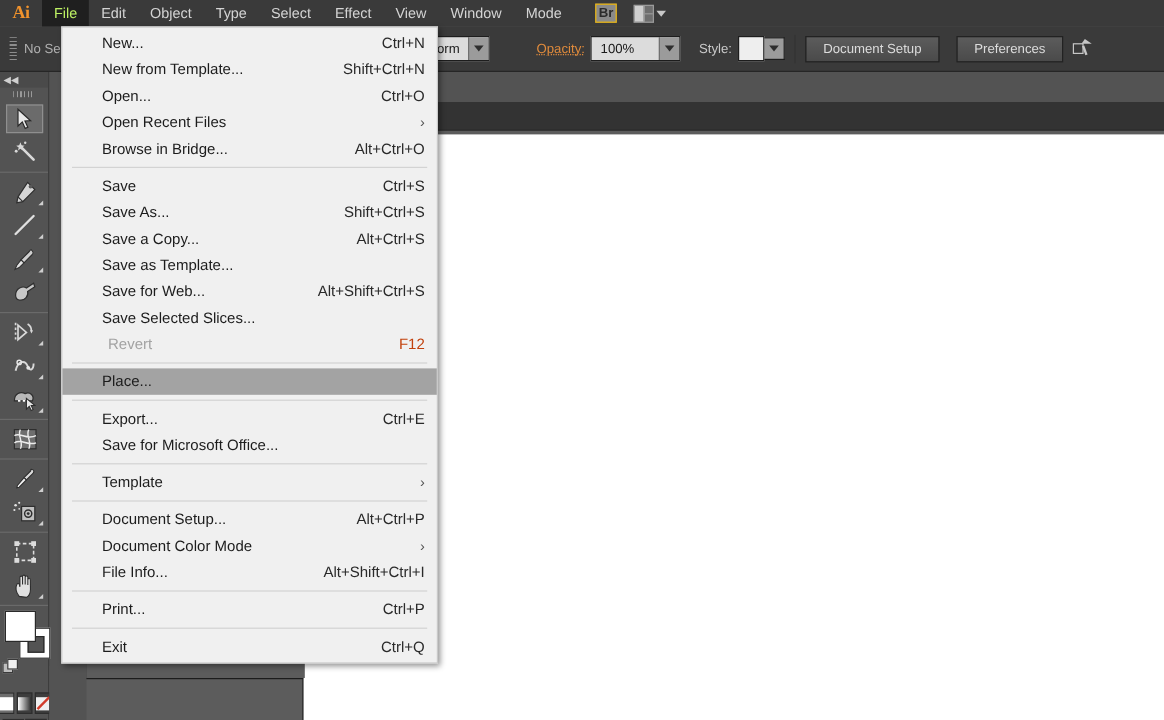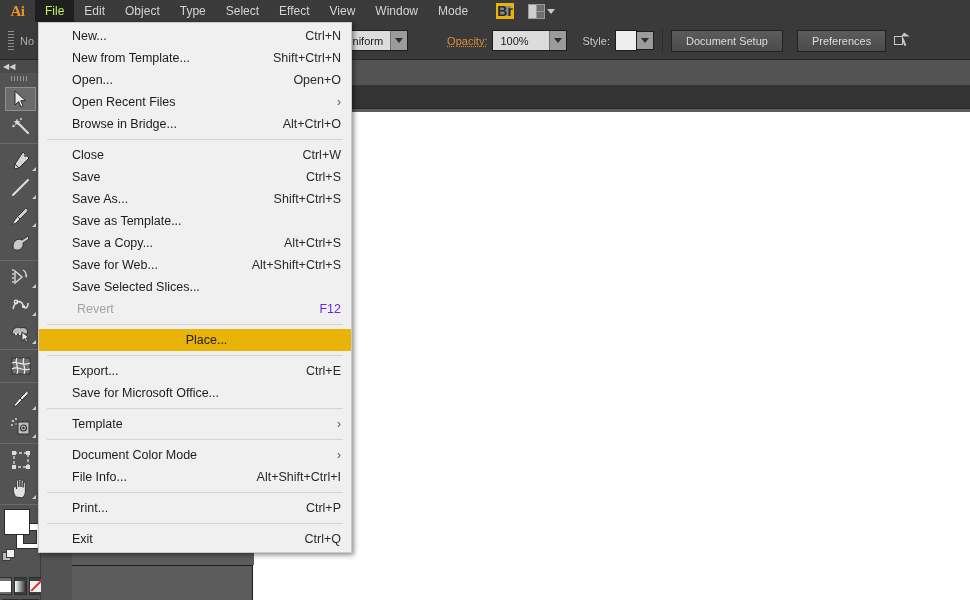--- a/index.html
+++ b/index.html
@@ -26,22 +26,22 @@
   }
   .menu-item {
     height: 22px; padding: 0 10px;
     display: flex; align-items: center;
     color: #d4d4d4; font-size: 12px;
     cursor: default; white-space: nowrap;
   }
   .menu-item.active { background: #1f1f1f; color: #bef264; }
   .menubar-icons { display: flex; align-items: center; margin-left: 18px; gap: 14px; }
   .br-icon {
-    width: 18px; height: 16px; background: #8a8a8a; border: 3px solid #eab308;
-    color: #2b2b2b; font-size: 14px; font-weight: bold;
+    width: 18px; height: 16px; background: #8a8a8a; border: 1px solid #eab308;
+    color: #2b2b2b; font-size: 11px; font-weight: bold;
     display: flex; align-items: center; justify-content: center;
   }
   .arrange-icon-wrap { display: flex; align-items: center; gap: 2px; }
   .arrange-icon {
     width: 17px; height: 15px; border: 1px solid #9a9a9a; background: #6e6e6e;
     position: relative;
   }
   .arrange-icon::before {
     content:""; position:absolute; left:0; top:0; bottom:0; width: 7px;
     background:#cfcfcf; border-right:1px solid #9a9a9a;
@@ -200,41 +200,41 @@
   }
   .doc-right-white {
     position:absolute; left:253px; top:565px; width:717px; height:35px; background:#ffffff;
   }
   .doc-left-strip {
     position:absolute; left:41px; top:555px; width:31px; height:45px; background:#535353;
   }
 
   
   .dropdown {
-    position: absolute; left: 38px; top: 22px; width: 314px;
+    position: absolute; left: 51px; top: 22px; width: 314px;
     background: #f0f0f0; border: 1px solid #c9c9c9;
     box-shadow: 2px 2px 5px rgba(0,0,0,0.45);
     padding: 2px 0;
     z-index: 50;
   }
   .mi {
     position: relative; height: 22px;
     display: flex; align-items: center;
     padding: 0 10px 0 33px;
     font-size: 12.5px; color: #1c1c1c;
     font-family: "Liberation Sans", sans-serif;
     white-space: nowrap;
   }
-  .mi.highlight { background: #eab308; justify-content: center; }
+  .mi.highlight { background: #a3a3a3; }
   .mi.disabled { color: #a3a3a3; padding-left: 38px; }
   .mi .accel {
     margin-left: auto; padding-left: 24px;
     font-size: 12.5px; color: #2a2a2a;
   }
-  .mi.disabled .accel { color: #6d28d9; }
+  .mi.disabled .accel { color: #c2410c; }
   .mi .submark {
     margin-left: auto; font-size: 12px; color: #555;
   }
   .sep { height: 1px; background: #d3d3d3; margin: 4px 8px 4px 8px; }
 </style>
 </head>
 <body>
 
 <div id="app">
 
@@ -489,49 +489,45 @@
       <div class="mi">
         <span>New...</span>
         <span class="accel">Ctrl+N</span>
       </div>
       <div class="mi">
         <span>New from Template...</span>
         <span class="accel">Shift+Ctrl+N</span>
       </div>
       <div class="mi">
         <span>Open...</span>
-        <span class="accel">Open+O</span>
+        <span class="accel">Ctrl+O</span>
       </div>
       <div class="mi">
         <span>Open Recent Files</span>
         <span class="submark">›</span>
       </div>
       <div class="mi">
         <span>Browse in Bridge...</span>
         <span class="accel">Alt+Ctrl+O</span>
       </div>
       <div class="sep"></div>
       <div class="mi">
-        <span>Close</span>
-        <span class="accel">Ctrl+W</span>
-      </div>
-      <div class="mi">
         <span>Save</span>
         <span class="accel">Ctrl+S</span>
       </div>
       <div class="mi">
         <span>Save As...</span>
         <span class="accel">Shift+Ctrl+S</span>
       </div>
       <div class="mi">
-        <span>Save as Template...</span>
-      </div>
-      <div class="mi">
         <span>Save a Copy...</span>
         <span class="accel">Alt+Ctrl+S</span>
+      </div>
+      <div class="mi">
+        <span>Save as Template...</span>
       </div>
       <div class="mi">
         <span>Save for Web...</span>
         <span class="accel">Alt+Shift+Ctrl+S</span>
       </div>
       <div class="mi">
         <span>Save Selected Slices...</span>
       </div>
       <div class="mi disabled">
         <span>Revert</span>
@@ -549,20 +545,24 @@
       <div class="mi">
         <span>Save for Microsoft Office...</span>
       </div>
       <div class="sep"></div>
       <div class="mi">
         <span>Template</span>
         <span class="submark">›</span>
       </div>
       <div class="sep"></div>
       <div class="mi">
+        <span>Document Setup...</span>
+        <span class="accel">Alt+Ctrl+P</span>
+      </div>
+      <div class="mi">
         <span>Document Color Mode</span>
         <span class="submark">›</span>
       </div>
       <div class="mi">
         <span>File Info...</span>
         <span class="accel">Alt+Shift+Ctrl+I</span>
       </div>
       <div class="sep"></div>
       <div class="mi">
         <span>Print...</span>

